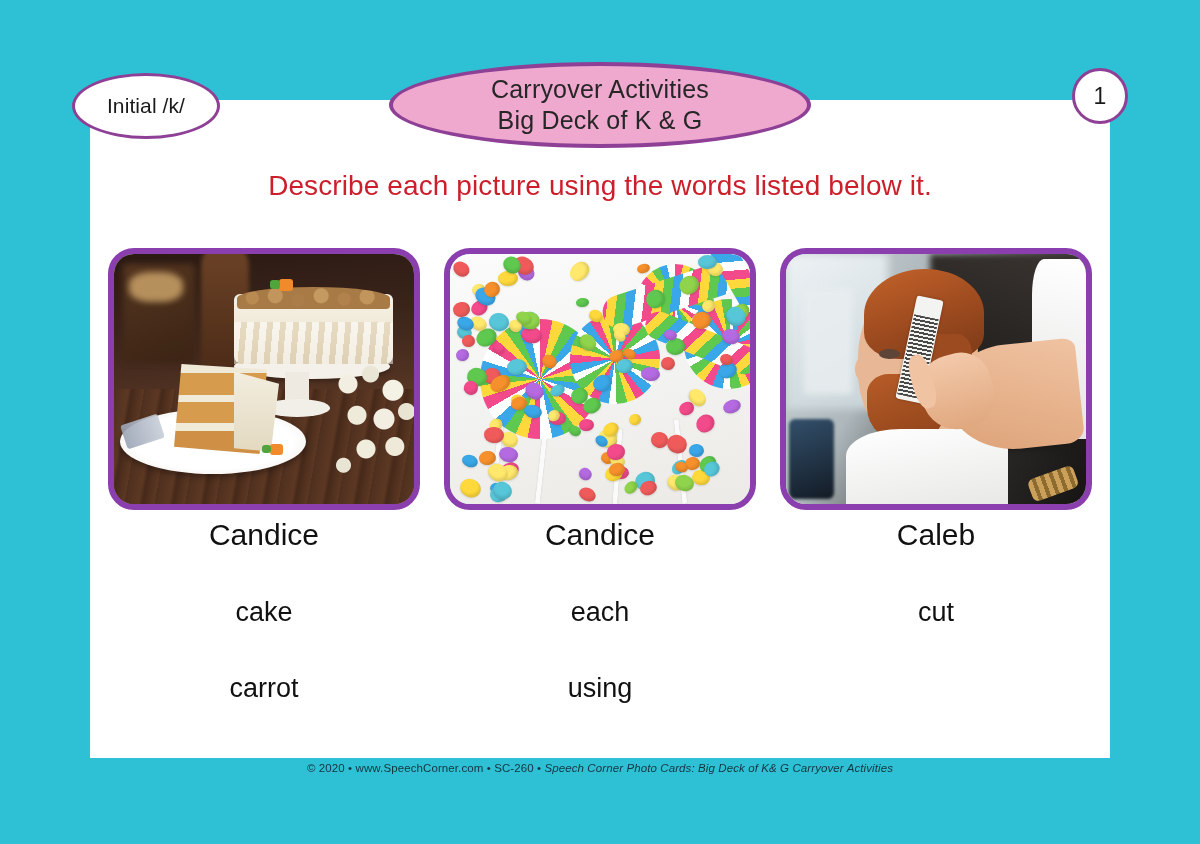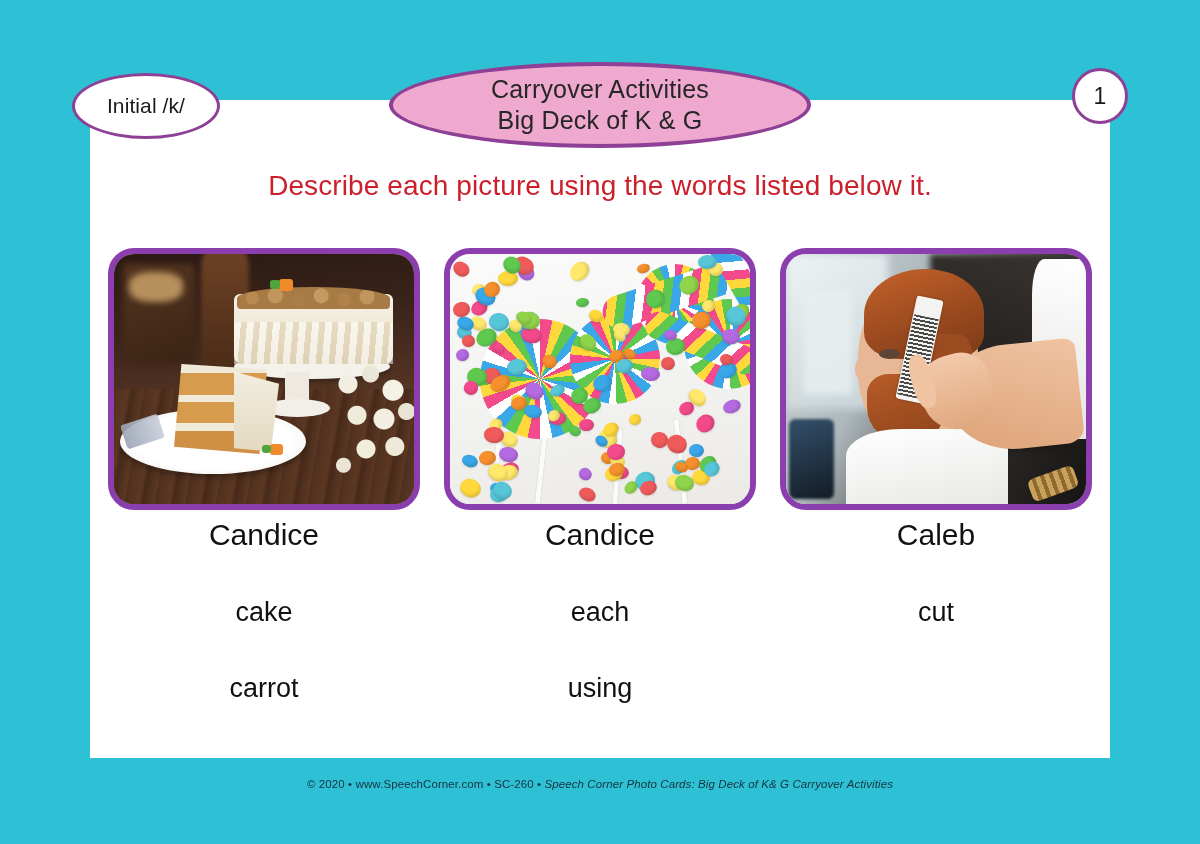--- a/index.html
+++ b/index.html
@@ -318,21 +318,21 @@
     width: 984px;
     display: flex; justify-content: space-between;
   }
   .wcol { width: 312px; text-align: center; color: #111; }
   .wname { font-size: 30px; margin-bottom: 45px; }
   .wword { font-size: 27px; margin-bottom: 45px; }
   .wword:last-child { margin-bottom: 0; }
 
   
   .footer {
-    position: absolute; left: 0; top: 778px; width: 1200px;
+    position: absolute; left: 0; top: 762px; width: 1200px;
     text-align: center;
     font-size: 11.5px; color: #15333f;
     letter-spacing: .1px;
   }
   .footer .ital { font-style: italic; }
 </style>
 </head>
 <body>
 
 <div class="page">

